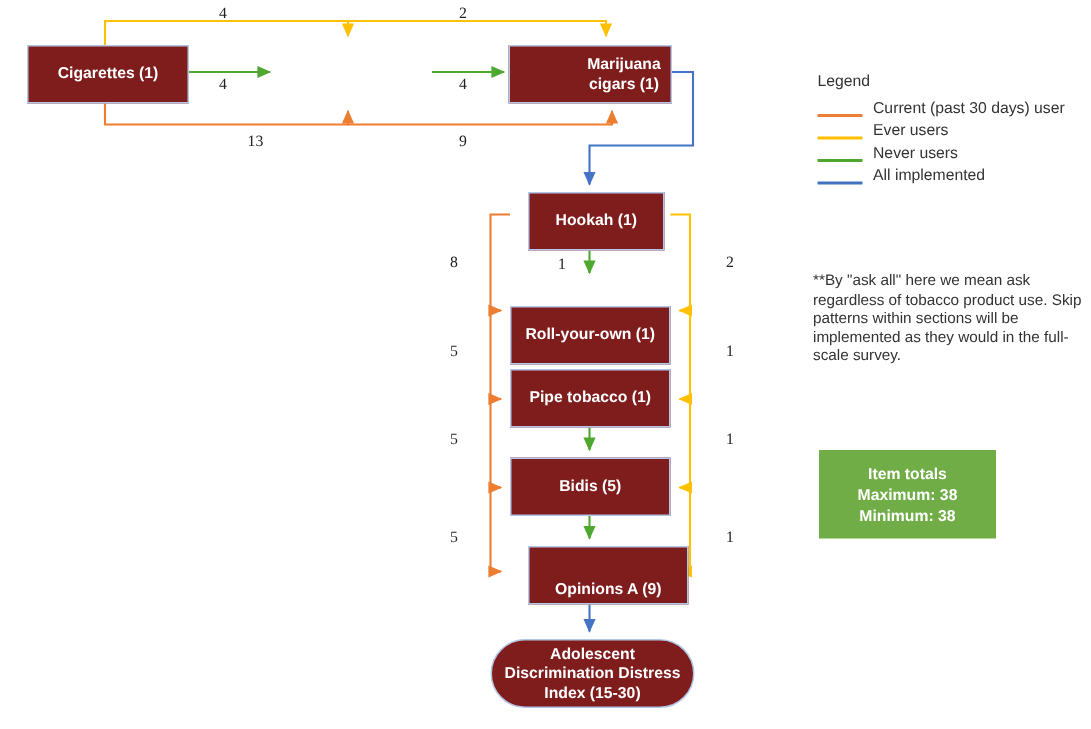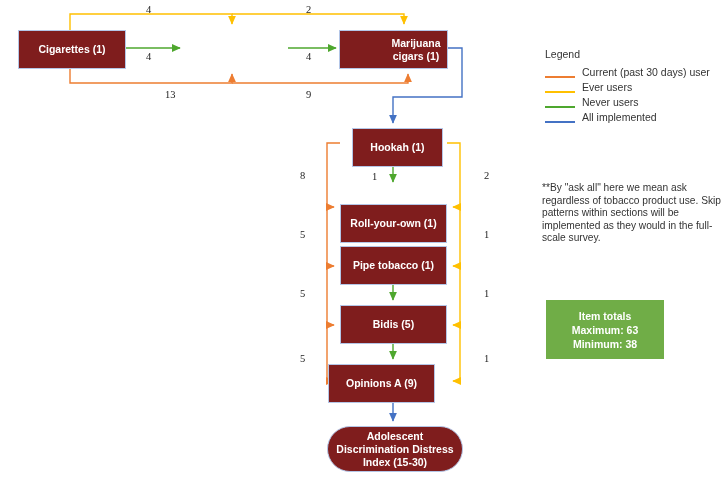--- a/index.html
+++ b/index.html
@@ -134,21 +134,21 @@
   </div>
 
   <div class="node" style="left:340px;top:246px;width:107px;height:39px;">
     <span>Pipe tobacco (1)</span>
   </div>
 
   <div class="node" style="left:340px;top:305px;width:107px;height:39px;">
     <span>Bidis (5)</span>
   </div>
 
-  <div class="node" style="left:328px;top:364px;width:107px;height:39px;">
+  <div class="node" style="left:352px;top:364px;width:107px;height:39px;align-items:flex-end;">
     <span>Opinions A (9)</span>
   </div>
 
   <div class="node" style="left:327px;top:426px;width:136px;height:46px;border-radius:23px;">
     <span>Adolescent Discrimination Distress Index (15-30)</span>
   </div>
 
   <div class="edge-label" style="left:146px;top:4px;">4</div>
   <div class="edge-label" style="left:306px;top:4px;">2</div>
 
@@ -191,17 +191,17 @@
     <div class="legend-row">
       <span class="swatch" style="border-top-color:#4472C4;"></span>
       <span class="legend-label">All implemented</span>
     </div>
   </div>
 
   <div class="note" id="note2">**By "ask all" here we mean ask regardless of tobacco product use. Skip patterns within sections will be implemented as they would in the full-scale survey.</div>
 
   <div id="item-totals">
     <div>Item totals</div>
-    <div>Maximum: 63</div>
+    <div>Maximum: 38</div>
     <div>Minimum: 38</div>
   </div>
 
 </div>
 
 </body></html>

